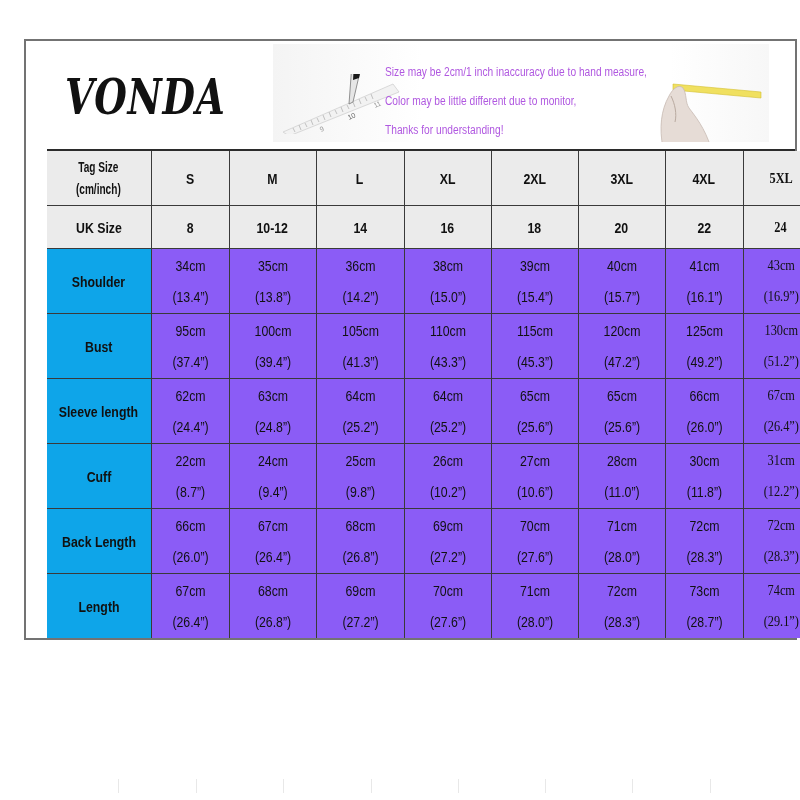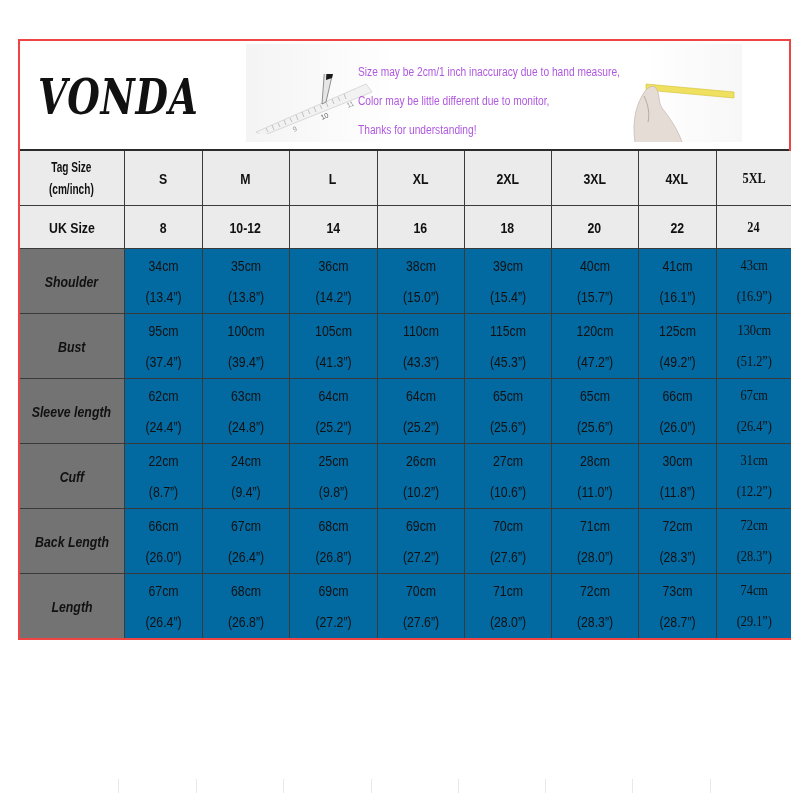--- a/index.html
+++ b/index.html
@@ -9,26 +9,27 @@
     }
     body {
       width: 800px;
       height: 800px;
       position: relative;
       overflow: hidden;
       font-family: "Liberation Sans", sans-serif;
     }
     .chart-wrap {
       position: absolute;
-      left: 18px;
+      left: 24px;
       top: 39px;
       width: 773px;
-      border: 2px solid #ef4444;
+      border: 2px solid #737373;
       box-sizing: border-box;
       background: #fff;
+      padding-left: 21px;
     }
     .banner {
       position: relative;
       height: 110px;
       border-bottom: 2px solid #2b2b2b;
       box-sizing: border-box;
       background: #fff;
     }
     .brand {
       position: absolute;
@@ -97,28 +98,27 @@
       height: 42px;
       font-weight: bold;
       font-size: 15px;
     }
     .hdr-row td span {
       display: inline-block;
       transform: scaleX(0.82);
     }
     .hdr-row.tall td { height: 54px; }
     .meas-row td {
-      background: #0369a1;
+      background: #8b5cf6;
       height: 64px;
       font-size: 15px;
     }
     .meas-row td.label {
-      background: #737373;
+      background: #0ea5e9;
       font-weight: bold;
-      font-style: italic;
     }
     .meas-row td.label span {
       display: inline-block;
       transform: scaleX(0.82);
     }
     .cell-cm, .cell-in {
       display: block;
       transform: scaleX(0.82);
       line-height: 31px;
     }

